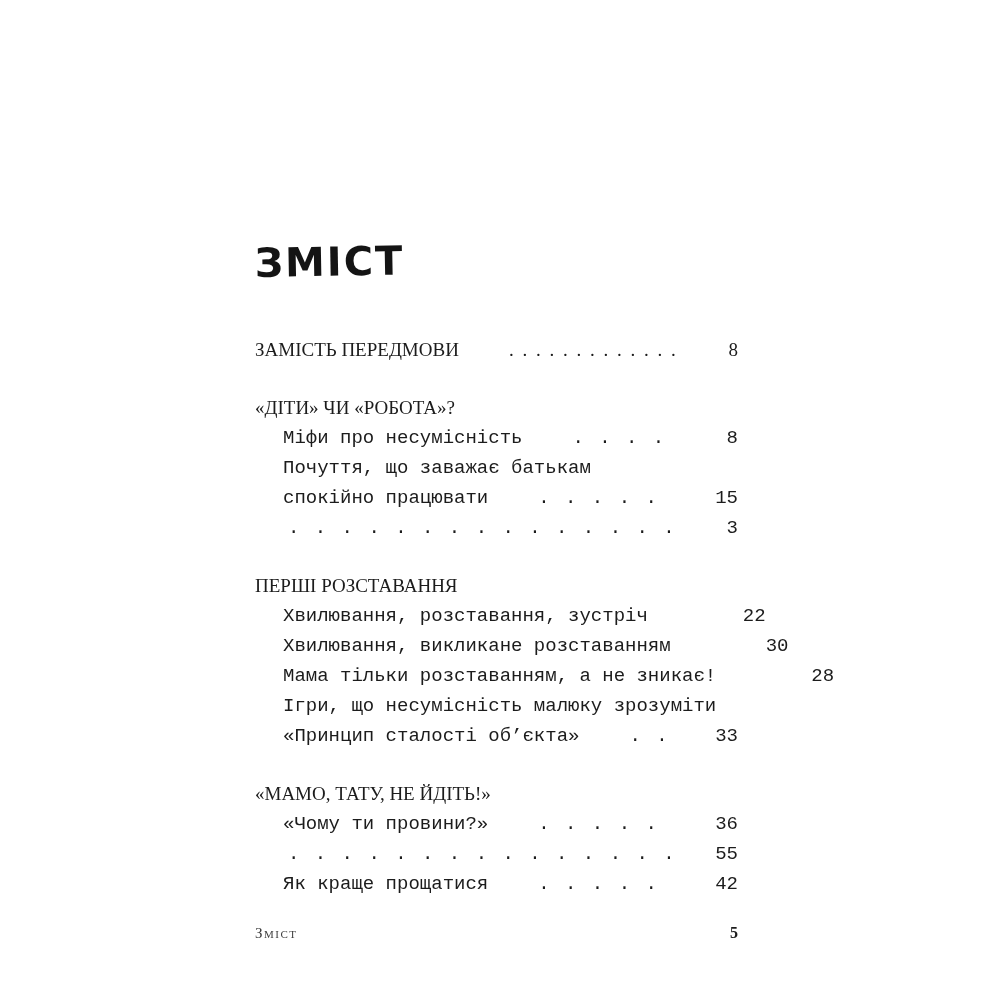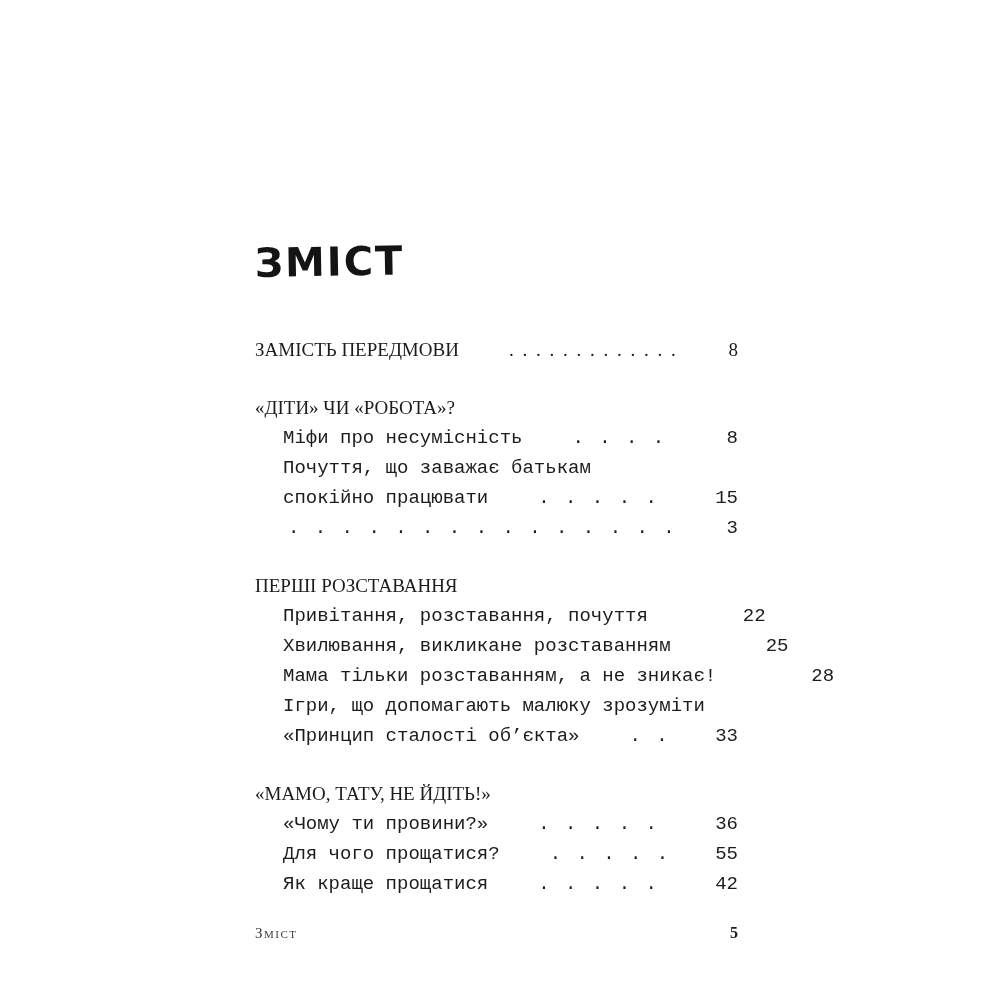--- a/index.html
+++ b/index.html
@@ -124,42 +124,42 @@
           <span class="toc-page">3</span>
         </div>
       </div>
       <div class="toc-entry section">
         <div class="toc-row">
           <span class="toc-label">ПЕРШІ РОЗСТАВАННЯ</span>
         </div>
       </div>
       <div class="toc-entry item">
         <div class="toc-row">
-          <span class="toc-label">Привітання, розставання, почуття</span>
+          <span class="toc-label">Хвилювання, розставання, зустріч</span>
           <span class="toc-dots"></span>
           <span class="toc-page">22</span>
         </div>
       </div>
       <div class="toc-entry item">
         <div class="toc-row">
           <span class="toc-label">Хвилювання, викликане розставанням</span>
           <span class="toc-dots"></span>
-          <span class="toc-page">25</span>
+          <span class="toc-page">30</span>
         </div>
       </div>
       <div class="toc-entry item">
         <div class="toc-row">
           <span class="toc-label">Мама тільки розставанням, а не зникає!</span>
           <span class="toc-dots"></span>
           <span class="toc-page">28</span>
         </div>
       </div>
       <div class="toc-entry item">
         <div class="toc-row">
-          <span class="toc-label">Ігри, що допомагають малюку зрозуміти</span>
+          <span class="toc-label">Ігри, що несумісність малюку зрозуміти</span>
         </div>
         <div class="toc-row">
           <span class="toc-label">«Принцип сталості об’єкта»</span>
           <span class="toc-dots"></span>
           <span class="toc-page">33</span>
         </div>
       </div>
       <div class="toc-entry section">
         <div class="toc-row">
           <span class="toc-label">«МАМО, ТАТУ, НЕ ЙДІТЬ!»</span>
@@ -167,21 +167,20 @@
       </div>
       <div class="toc-entry item">
         <div class="toc-row">
           <span class="toc-label">«Чому ти провини?»</span>
           <span class="toc-dots"></span>
           <span class="toc-page">36</span>
         </div>
       </div>
       <div class="toc-entry item">
         <div class="toc-row">
-          <span class="toc-label">Для чого прощатися?</span>
           <span class="toc-dots"></span>
           <span class="toc-page">55</span>
         </div>
       </div>
       <div class="toc-entry item">
         <div class="toc-row">
           <span class="toc-label">Як краще прощатися</span>
           <span class="toc-dots"></span>
           <span class="toc-page">42</span>
         </div>

